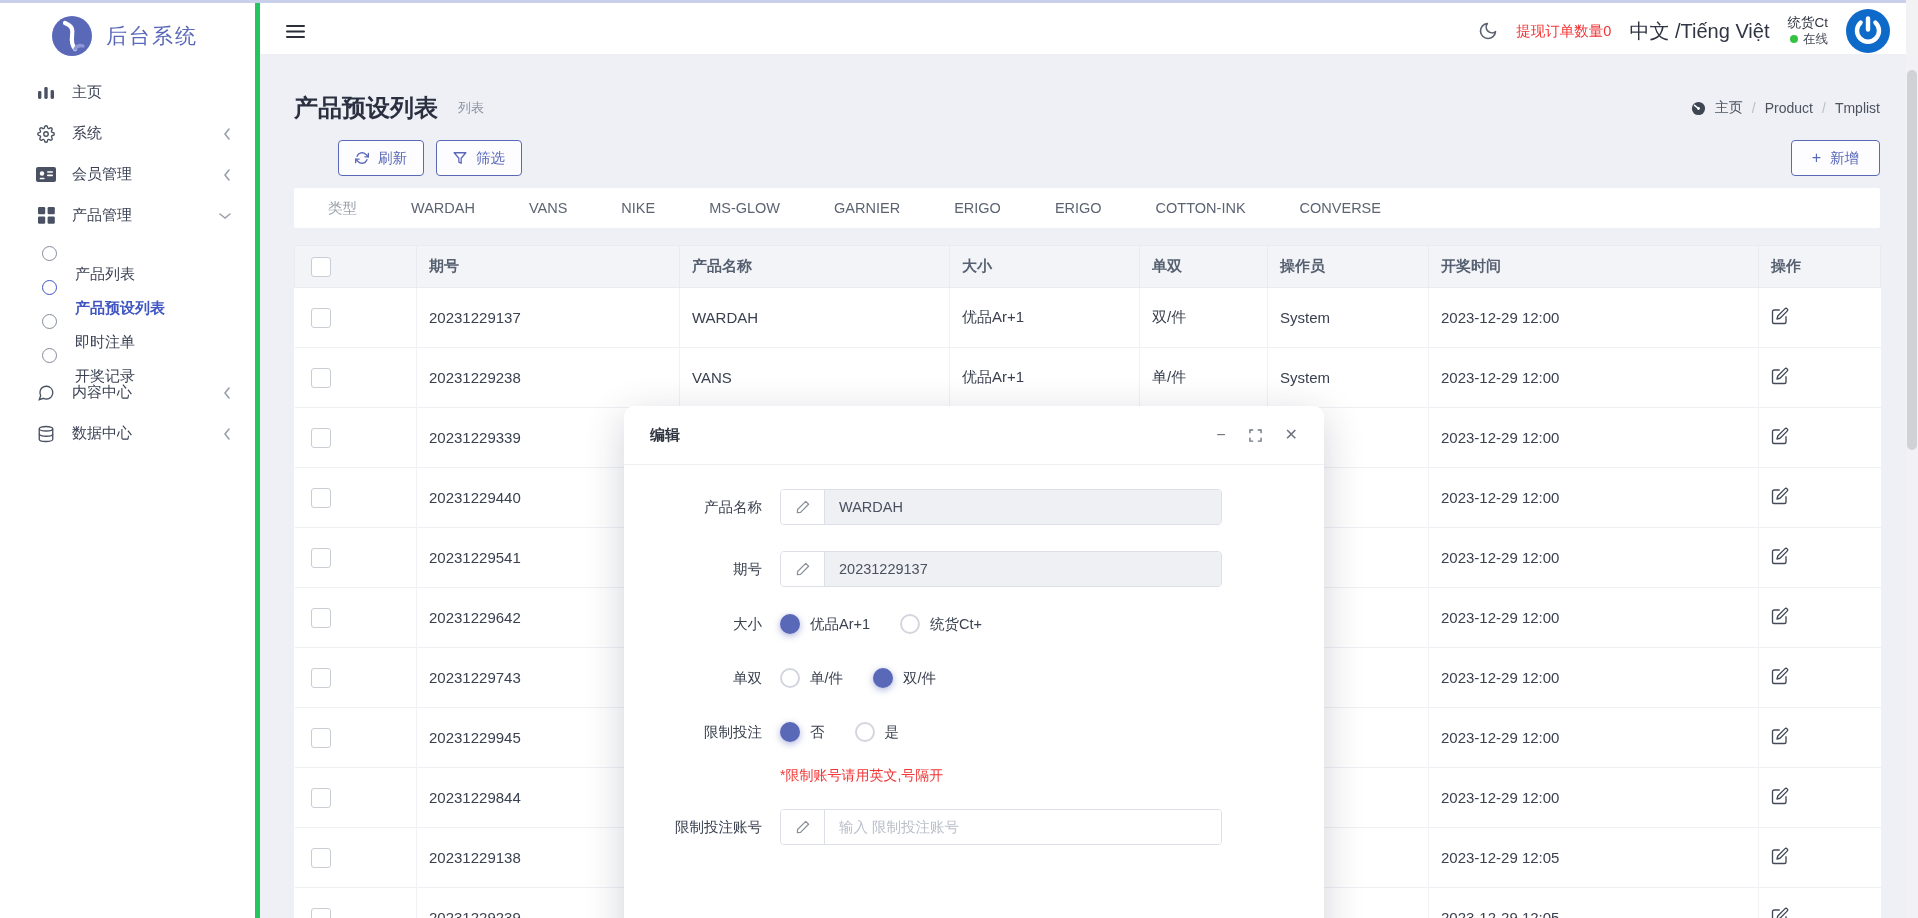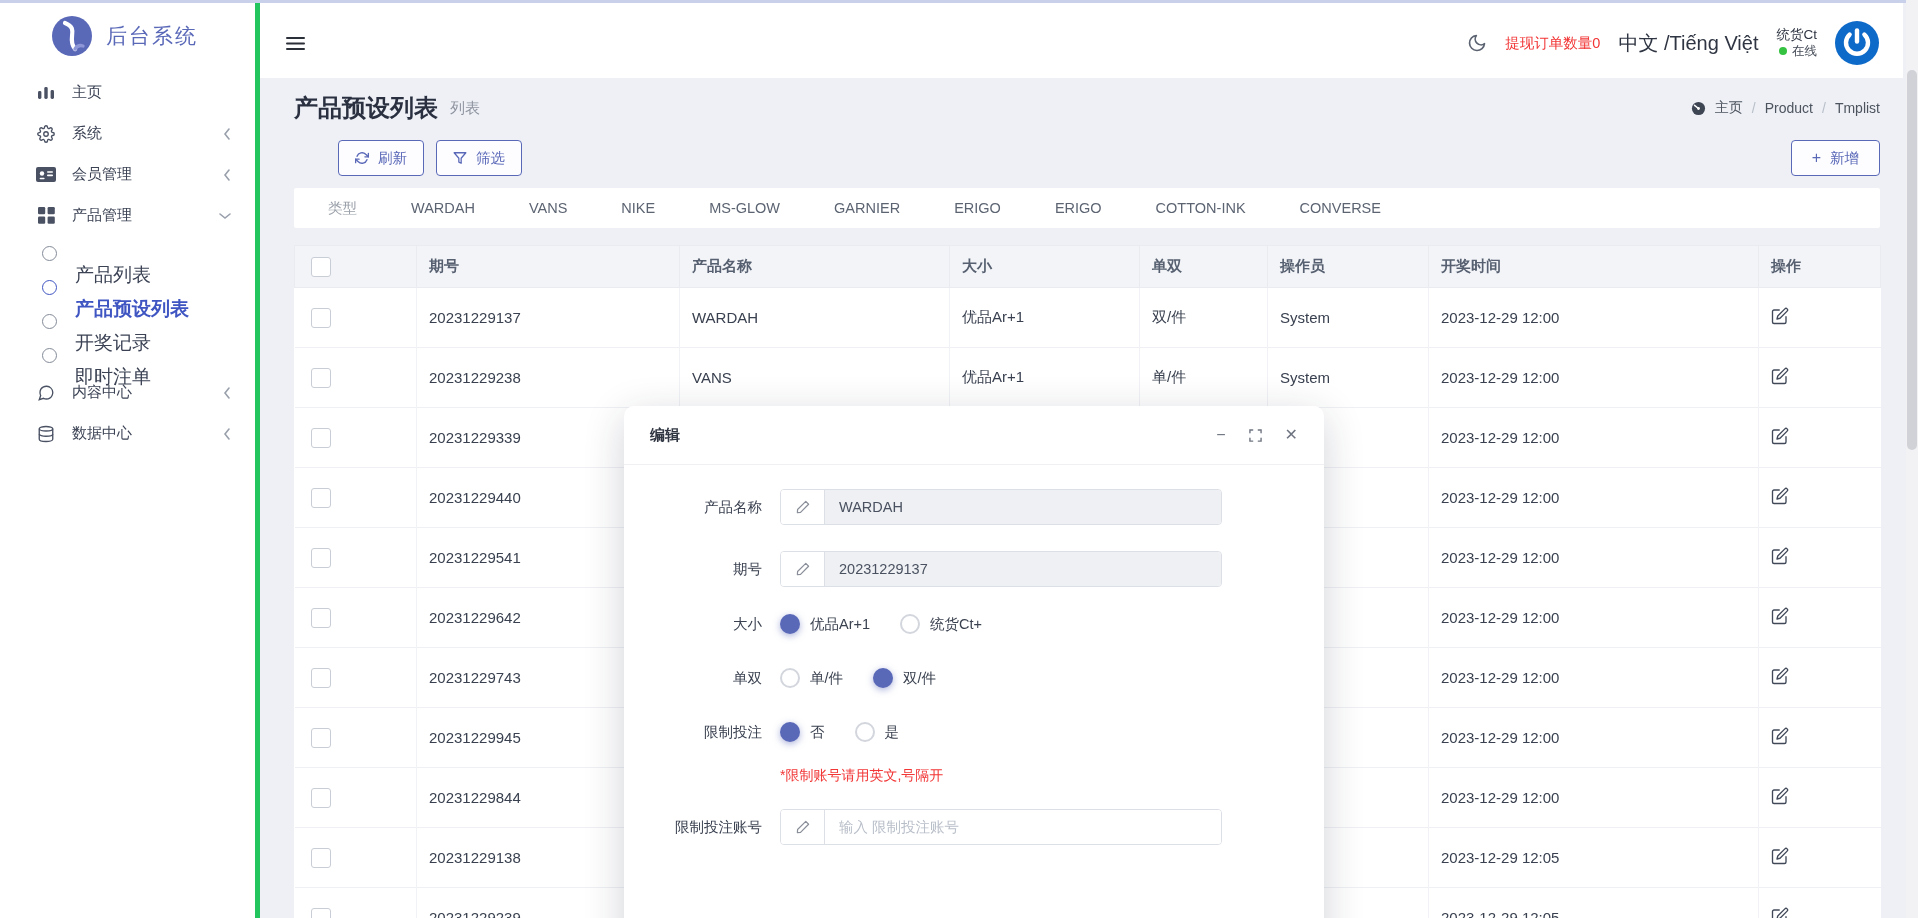--- a/index.html
+++ b/index.html
@@ -12,42 +12,42 @@
   .sidebar{position:absolute;left:0;top:0;bottom:0;width:260px;background:#fff;border-right:5px solid #22c55e;z-index:20;}
   .logo-row{height:72px;display:flex;align-items:center;padding-left:52px;gap:14px;}
   .logo-circle{width:40px;height:40px;flex:0 0 auto;}
   .logo-text{font-size:21px;color:var(--accent);letter-spacing:2px;}
   .menu-item{height:41px;display:flex;align-items:center;padding:0 24px 0 36px;cursor:pointer;}
   .mi-icon{width:20px;height:20px;display:flex;align-items:center;justify-content:center;color:#4a5163;}
   .mi-label{margin-left:16px;font-size:15px;color:#3b4254;}
   .mi-chevron{margin-left:auto;color:#99a0ab;display:flex;}
   .submenu-item{height:34px;display:flex;align-items:center;padding-left:42px;cursor:pointer;}
   .sub-circle{width:15px;height:15px;border-radius:50%;border:1.6px solid #848b98;background:#fff;flex:0 0 auto;}
-  .sub-label{margin-left:18px;font-size:19px;color:#3b4254;margin-top:43px;}
+  .sub-label{margin-left:18px;font-size:15px;color:#3b4254;margin-top:43px;}
   .submenu-item.active .sub-circle{border-color:#3f55c2;}
   .submenu-item.active .sub-label{color:#3f55c2;font-weight:bold;}
 
   
-  .header{position:absolute;left:260px;right:15px;top:0;height:78px;background:#fff;display:flex;align-items:center;padding:8px 24px 0 26px;z-index:10;}
+  .header{position:absolute;left:260px;right:4px;top:0;height:54px;background:#fff;display:flex;align-items:center;padding:8px 24px 0 26px;z-index:10;}
   .hamburger{display:flex;cursor:pointer;}
   .header-right{margin-left:auto;display:flex;align-items:center;gap:18px;}
   .moon{display:flex;cursor:pointer;color:#5b6270;}
   .notice{color:var(--danger);font-size:14.5px;cursor:pointer;}
   .lang{color:#2f3542;font-size:20px;cursor:pointer;}
   .user-block{text-align:right;line-height:1.25;}
   .user-role{font-size:13.5px;color:#2f3542;}
   .user-status{font-size:12.5px;color:#444a56;display:flex;align-items:center;justify-content:flex-end;gap:5px;}
   .dot{width:8px;height:8px;border-radius:50%;background:var(--online);display:inline-block;}
   .avatar{width:44px;height:44px;cursor:pointer;}
 
   
   .content{position:absolute;left:260px;top:66px;right:12px;bottom:0;padding:0 26px 0 34px;}
   .page-head{display:flex;align-items:center;margin-top:20px;height:44px;}
   .page-title{font-size:24px;font-weight:bold;color:#2a3040;}
-  .page-subtitle{font-size:15px;color:#8d939e;margin-left:12px;}
+  .page-subtitle{font-size:13px;color:#8d939e;margin-left:20px;}
   .breadcrumb{margin-left:auto;display:flex;align-items:center;gap:9px;font-size:14px;color:#4d545e;}
   .crumb-sep{color:#b9bfc8;}
   .crumb{cursor:pointer;}
 
   .toolbar{margin-top:10px;height:36px;display:flex;align-items:center;gap:12px;padding-left:44px;}
   .btn{height:36px;display:inline-flex;align-items:center;gap:9px;padding:0 16px;border:1px solid var(--accent);
        border-radius:4px;color:var(--accent);font-size:14.5px;background:#fdfdff;cursor:pointer;}
   .btn-add{margin-left:auto;padding:0 20px;}
 
   .tabs-bar{margin-top:12px;height:40px;background:#fff;border-radius:2px;display:flex;align-items:center;padding-left:34px;}
@@ -173,25 +173,25 @@
       <div class="submenu-item">
         <span class="sub-circle"></span>
         <span class="sub-label">产品列表</span>
       </div>
       <div class="submenu-item active">
         <span class="sub-circle"></span>
         <span class="sub-label">产品预设列表</span>
       </div>
       <div class="submenu-item">
         <span class="sub-circle"></span>
-        <span class="sub-label">开奖记录</span>
+        <span class="sub-label">即时注单</span>
       </div>
       <div class="submenu-item">
         <span class="sub-circle"></span>
-        <span class="sub-label">即时注单</span>
+        <span class="sub-label">开奖记录</span>
       </div>
 
       <div class="menu-item">
         <span class="mi-icon">
           <svg width="18" height="18" viewBox="0 0 24 24" fill="none" stroke="#4a5163" stroke-width="1.8">
               <path d="M21 11.5a8.38 8.38 0 0 1-.9 3.8 8.5 8.5 0 0 1-7.6 4.7 8.38 8.38 0 0 1-3.8-.9L3 21l1.9-5.7a8.38 8.38 0 0 1-.9-3.8 8.5 8.5 0 0 1 4.7-7.6 8.38 8.38 0 0 1 3.8-.9h.5a8.48 8.48 0 0 1 8 8v.5z"></path>
             </svg>
         </span>
         <span class="mi-label">内容中心</span>
         <span class="mi-chevron">

